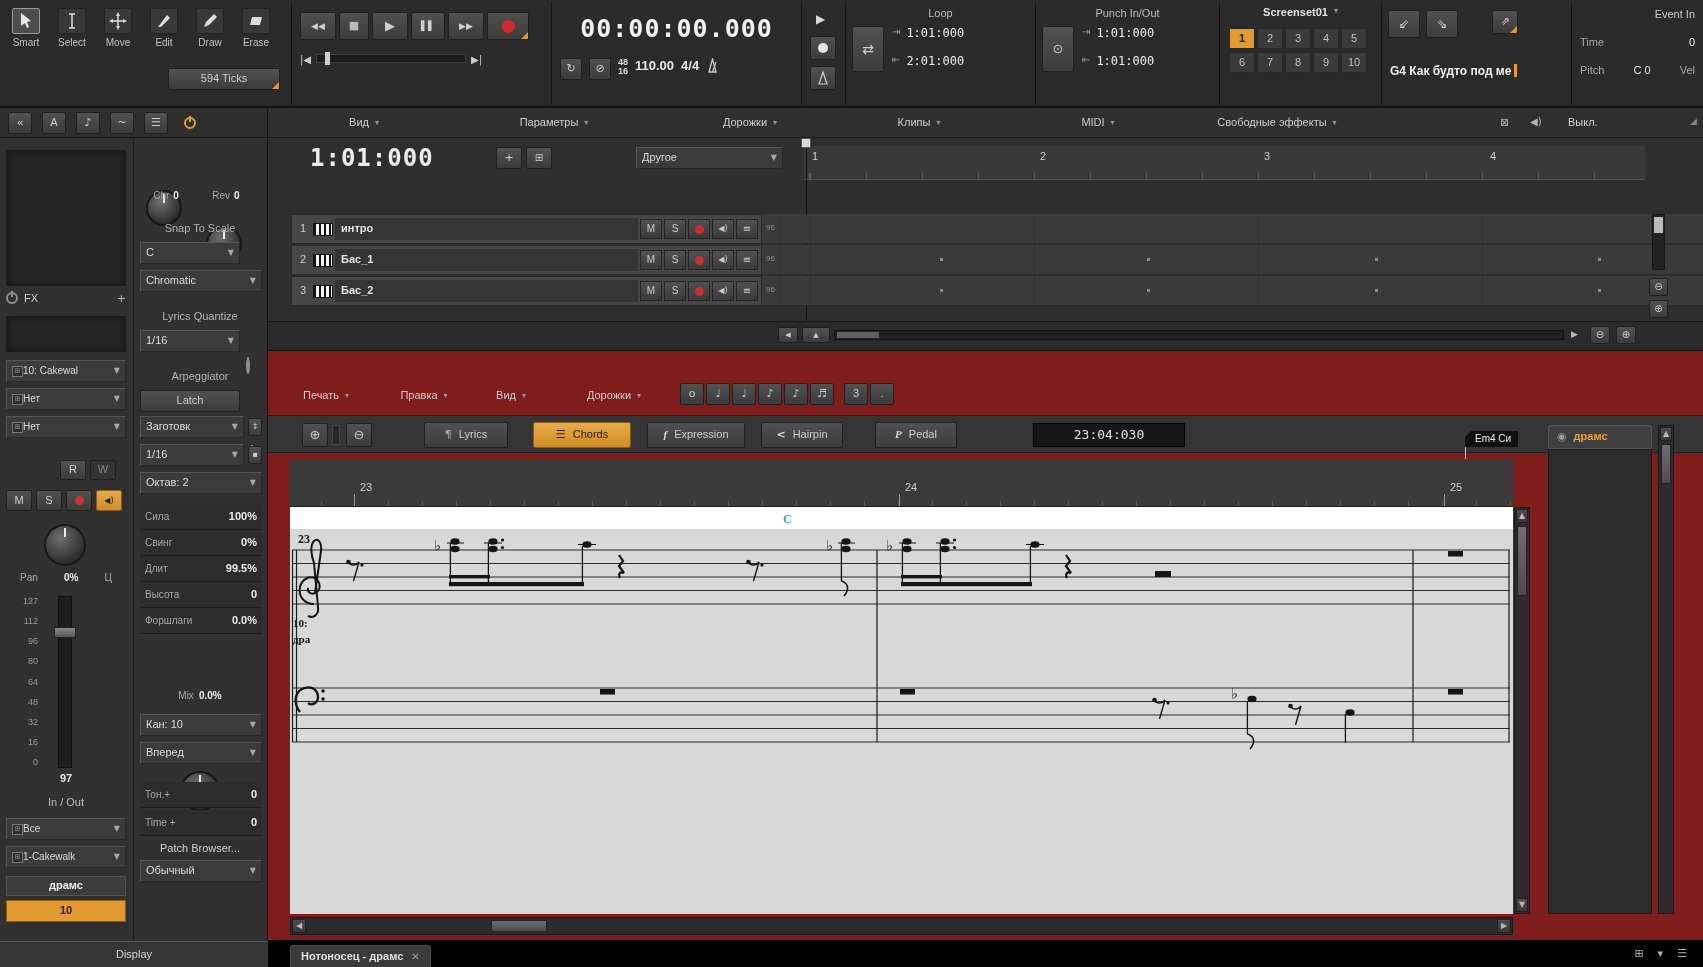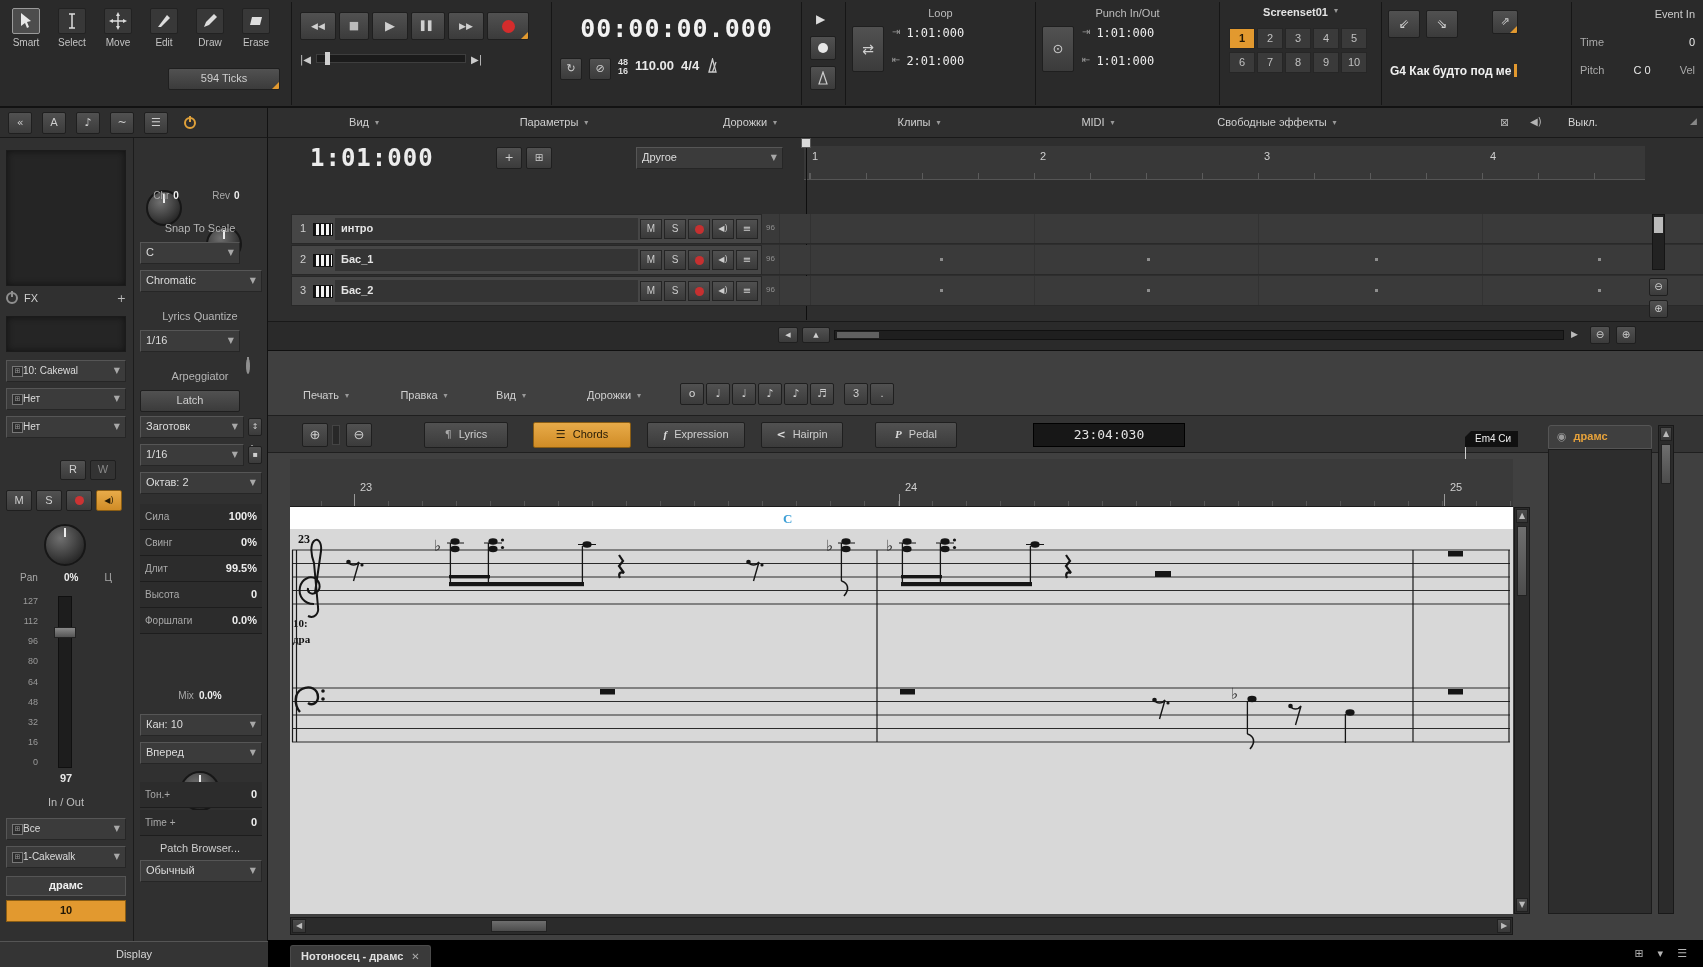--- a/index.html
+++ b/index.html
@@ -50,21 +50,21 @@
 .trow{display:flex;gap:2px;width:471px;height:30px;background:#464646;border:1px solid #282828;align-items:center;padding:0 3px;position:absolute;left:23px}
 .tnum{width:16px;text-align:center;color:#cfcfcf}
 .piano{width:20px;height:13px;background:repeating-linear-gradient(90deg,#111 0 2px,#f4f4f4 2px 5px);border:1px solid #111}
 .tname{flex:1;background:#343434;height:22px;display:flex;align-items:center;padding:0 6px;font-weight:bold;color:#e4e4e4}
 .tbtn{width:22px;height:20px;background:linear-gradient(#505050,#3a3a3a);border:1px solid #242424;display:flex;align-items:center;justify-content:center;font-size:10px;color:#ccc;flex:none}
 .rec i{width:9px;height:9px;border-radius:50%;background:#c63030}
 .lane{position:absolute;left:494px;width:1151px;height:30px;background:#3a3a3a;border-bottom:1px solid #292929;background-image:repeating-linear-gradient(90deg,#323232 0 1px,transparent 1px 224px);background-position:48px 0}
 .lanedot{position:absolute;top:13px;width:3px;height:3px;background:#8e8e8e}
 .lanevel{position:absolute;left:4px;top:9px;font-size:8px;color:#909090}
 
-#staffwin{position:absolute;left:268px;top:350px;width:1435px;height:590px;background:#404040;border-top:1px solid #101010}
+#staffwin{position:absolute;left:268px;top:350px;width:1435px;height:590px;background:#7f1d1d;border-top:1px solid #101010}
 #staffruler{position:absolute;left:22px;top:108px;width:1223px;height:48px;background:#3a3a3a;border-bottom:1px solid #1c1c1c;background-image:repeating-linear-gradient(90deg,#575757 0 1px,transparent 1px 34px);background-position:64px 42px;background-size:100% 6px;background-repeat:repeat-x;background-position-y:42px}
 .flag{position:absolute;background:#101010;color:#efefef;font-size:10px;padding:2px 7px 2px 10px;clip-path:polygon(6px 0,100% 0,100% 100%,0 100%,0 6px)}
 .scrollv{position:absolute;width:16px;background:#2b2b2b;border:1px solid #191919}
 .scrollh{position:absolute;height:18px;background:#2b2b2b;border:1px solid #191919}
 .sbtn{position:absolute;display:flex;align-items:center;justify-content:center;background:linear-gradient(#4c4c4c,#383838);border:1px solid #202020;color:#bbb;font-size:8px}
 .sthumb{position:absolute;background:linear-gradient(#6e6e6e,#4c4c4c);border:1px solid #222}
 
 #tabrow{position:absolute;left:268px;top:940px;width:1435px;height:27px;background:#000000;border-top:1px solid #000;display:flex;align-items:center}
 #doctab{display:flex;align-items:center;gap:8px;background:#3a3a3a;border:1px solid #4a4a4a;border-bottom:none;border-radius:3px 3px 0 0;height:23px;margin:4px 0 0 22px;padding:0 10px;color:#e0e0e0;font-weight:bold}
 </style>

